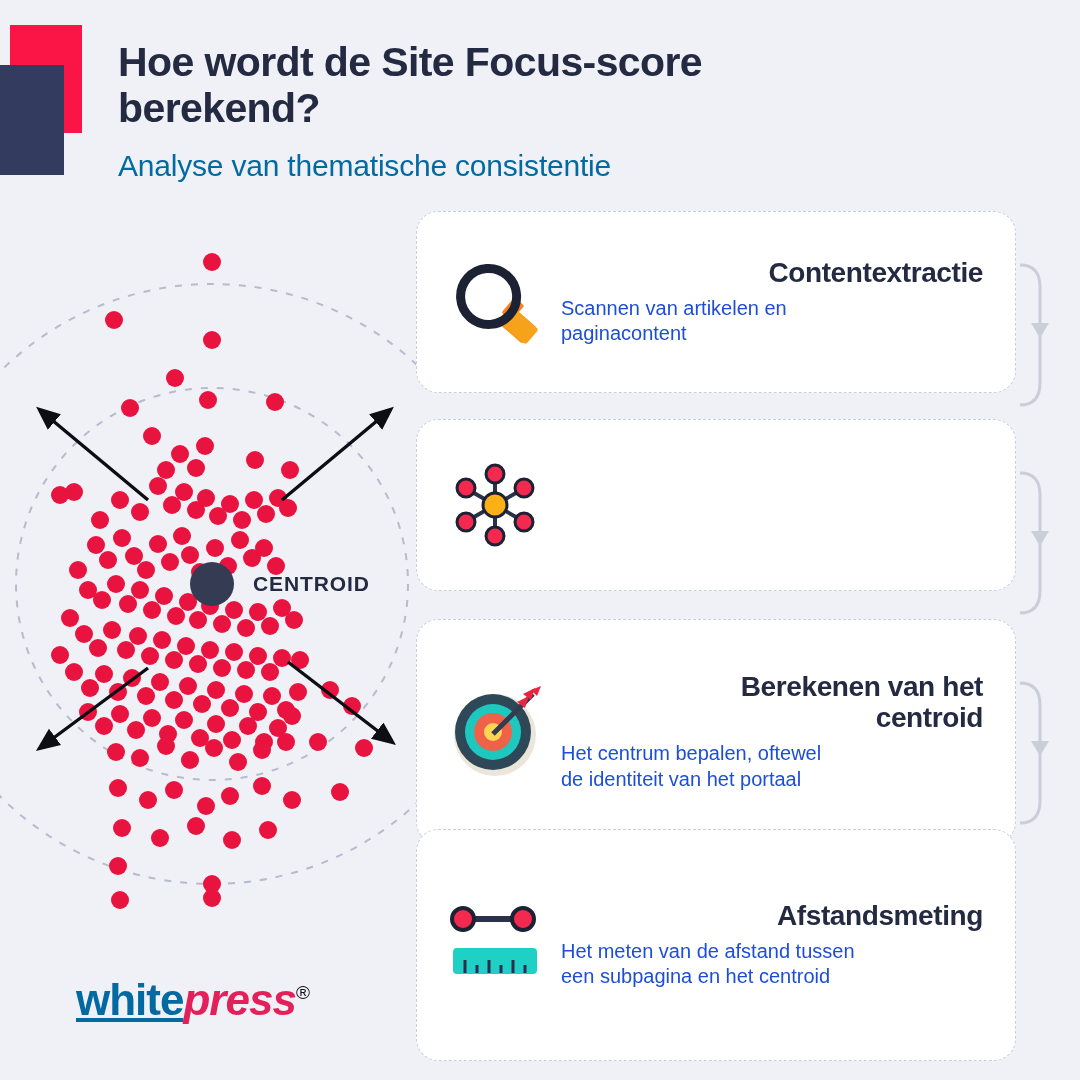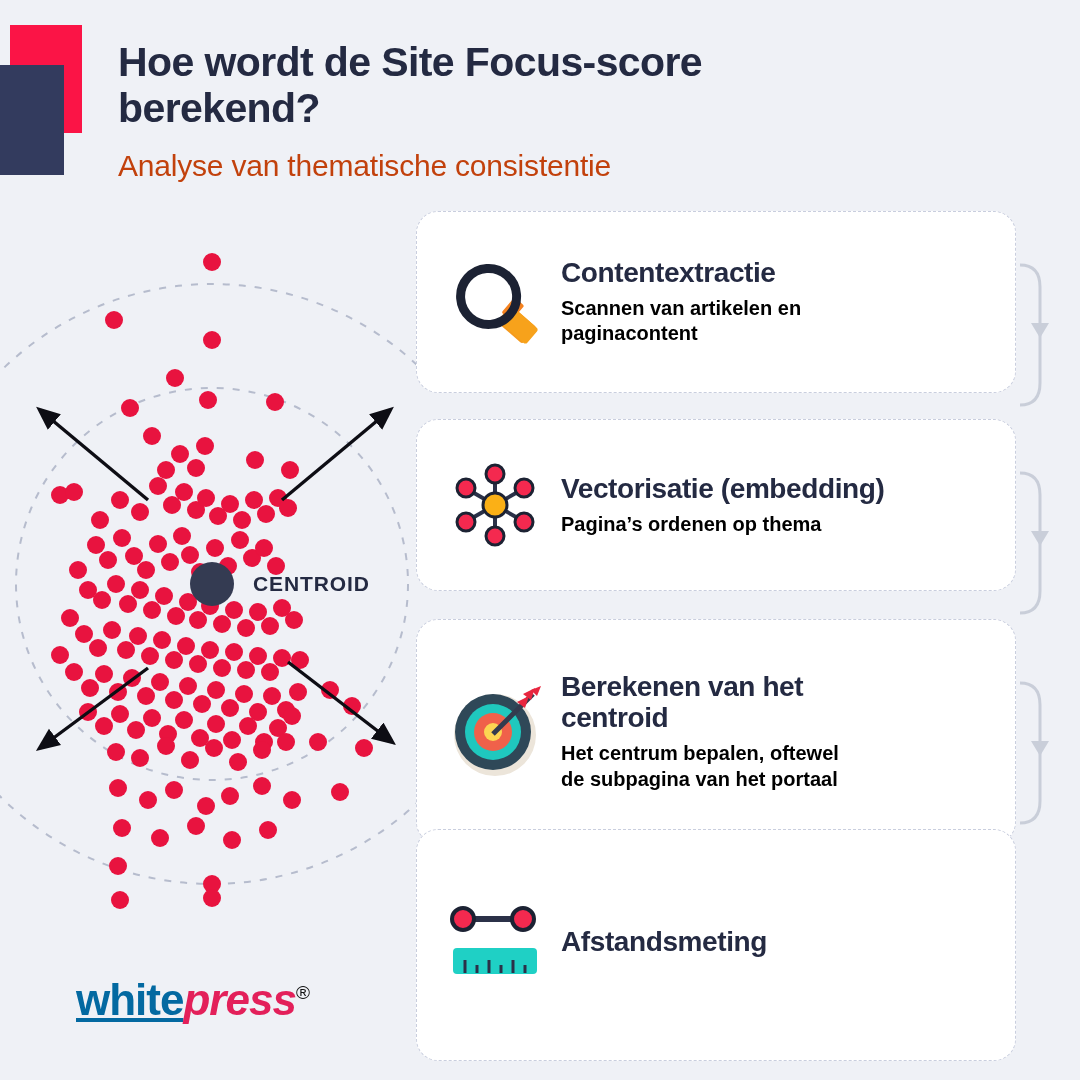--- a/index.html
+++ b/index.html
@@ -24,21 +24,21 @@
 
   
   .header{position:absolute;left:118px;top:32px;width:880px;margin-top:8px;}
   .title{
     font-size:41px;line-height:1.12;font-weight:800;
     letter-spacing:-0.6px;color:#242a42;margin:0;
     white-space:pre-line;
   }
   .subtitle{
     font-size:30px;line-height:1.2;font-weight:400;
-    color:#c2410c;margin:16px 0 0 0;letter-spacing:-0.2px;
+    color:#0369a1;margin:16px 0 0 0;letter-spacing:-0.2px;
   }
 
   
   .scatter{position:absolute;left:-40px;top:215px;width:470px;height:720px;}
   .centroid-label{
     position:absolute;left:253px;top:572px;
     font-size:21px;font-weight:800;letter-spacing:0.9px;color:#242a42;
   }
 
   
@@ -56,23 +56,24 @@
   .card-icon{
     width:104px;min-width:104px;height:104px;
     display:flex;align-items:center;justify-content:center;
     margin-right:14px;
   }
   .card-body{flex:1;padding-right:6px;}
   .card-title{
     font-size:28px;font-weight:800;color:#242a42;
     line-height:1.14;letter-spacing:-0.4px;margin:0 0 7px 0;
     white-space:pre-line;
+    text-align:right;
   }
   .card-desc{
-    font-size:20px;font-weight:700;color:#000000;
+    font-size:20px;font-weight:400;color:#1d4ed8;
     line-height:1.28;margin:0;white-space:pre-line;
   }
 
   .connectors{position:absolute;left:1012px;top:205px;width:68px;height:700px;}
 
   
   .logo{
     position:absolute;left:76px;top:975px;
     font-size:44px;font-weight:800;letter-spacing:-1px;
     white-space:nowrap;
@@ -294,24 +295,20 @@
             <circle cx="46" cy="15" r="9"></circle>
             <circle cx="46" cy="77" r="9"></circle>
             <circle cx="17" cy="29" r="9"></circle>
             <circle cx="75" cy="29" r="9"></circle>
             <circle cx="17" cy="63" r="9"></circle>
             <circle cx="75" cy="63" r="9"></circle>
           </g>
           <circle cx="46" cy="46" r="12" fill="#fbb016" stroke="#1c2233" stroke-width="3"></circle>
         </svg>
       </div>
-      <div class="card-body">
-        <div class="card-title">Vectorisatie (embedding)</div>
-        <div class="card-desc">Pagina’s ordenen op thema</div>
-      </div>
     </div>
 
     <div class="card" id="card2" style="top:408px;height:225px;">
       <div class="card-icon">
         <svg width="100" height="100" viewBox="0 0 100 100">
           <circle cx="50" cy="53" r="41" fill="#ece5da"></circle>
           <circle cx="48" cy="50" r="38" fill="#2f4858"></circle>
           <circle cx="48" cy="50" r="28" fill="#1fc8be"></circle>
           <circle cx="48" cy="50" r="19" fill="#f0614a"></circle>
           <circle cx="48" cy="50" r="9" fill="#fcd552"></circle>
@@ -320,21 +317,21 @@
             <polygon points="86,8 96,4 92,14" fill="#e8263f"></polygon>
             <polygon points="78,12 90,6 86,18" fill="#e8263f"></polygon>
             <polygon points="72,20 84,14 80,26" fill="#e8263f"></polygon>
           </g>
         </svg>
       </div>
       <div class="card-body">
         <div class="card-title">Berekenen van het
 centroid</div>
         <div class="card-desc">Het centrum bepalen, oftewel
-de subpagina van het portaal</div>
+de identiteit van het portaal</div>
       </div>
     </div>
 
     <div class="card" id="card3" style="top:618px;height:232px;">
       <div class="card-icon">
         <svg width="96" height="86" viewBox="0 0 96 86">
           <line x1="16" y1="17" x2="76" y2="17" stroke="#2b3148" stroke-width="6"></line>
           <circle cx="16" cy="17" r="11" fill="#f4294f" stroke="#1c2233" stroke-width="4"></circle>
           <circle cx="76" cy="17" r="11" fill="#f4294f" stroke="#1c2233" stroke-width="4"></circle>
           <rect x="6" y="46" width="84" height="26" rx="4" fill="#1fd0c5"></rect>
@@ -343,20 +340,22 @@
             <line x1="30" y1="63" x2="30" y2="71"></line>
             <line x1="42" y1="58" x2="42" y2="71"></line>
             <line x1="54" y1="63" x2="54" y2="71"></line>
             <line x1="66" y1="58" x2="66" y2="71"></line>
             <line x1="78" y1="63" x2="78" y2="71"></line>
           </g>
         </svg>
       </div>
       <div class="card-body">
         <div class="card-title">Afstandsmeting</div>
+        <div class="card-desc">Het meten van de afstand tussen
+een subpagina en het centroid</div>
       </div>
     </div>
 
   </div>
 
   <div class="connectors">
     <svg width="68" height="700" viewBox="0 0 68 700">
       <g fill="none" stroke="#c9ced9" stroke-width="3">
         <path d="M8 60 Q28 60 28 82 L28 178 M28 178 Q28 200 8 200"></path>
         <path d="M8 268 Q28 268 28 290 L28 386 M28 386 Q28 408 8 408"></path>

